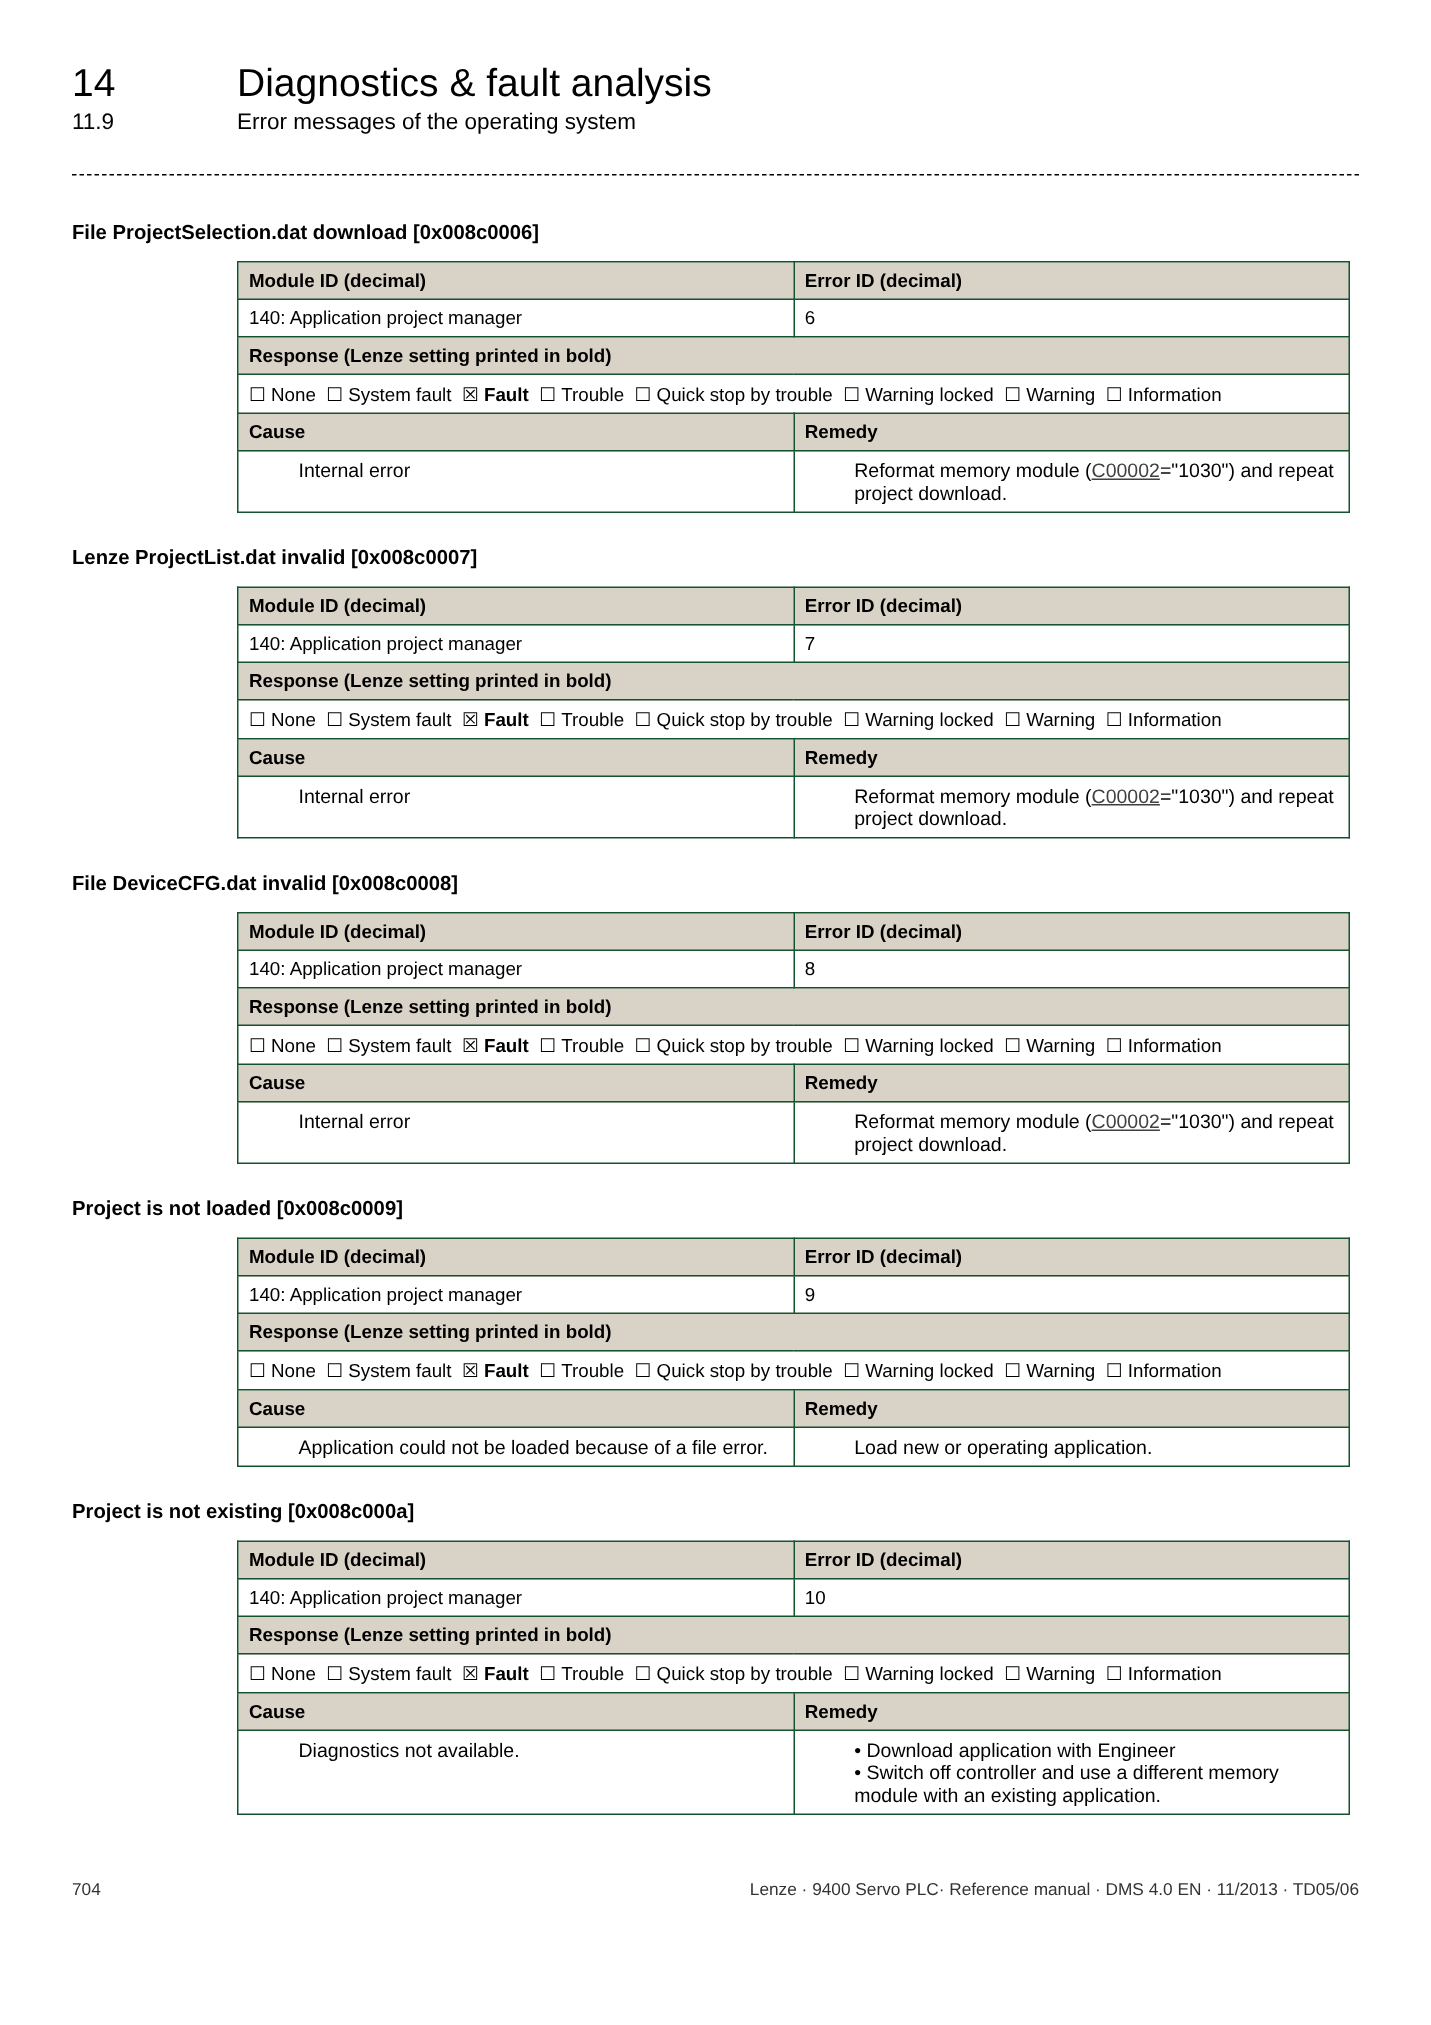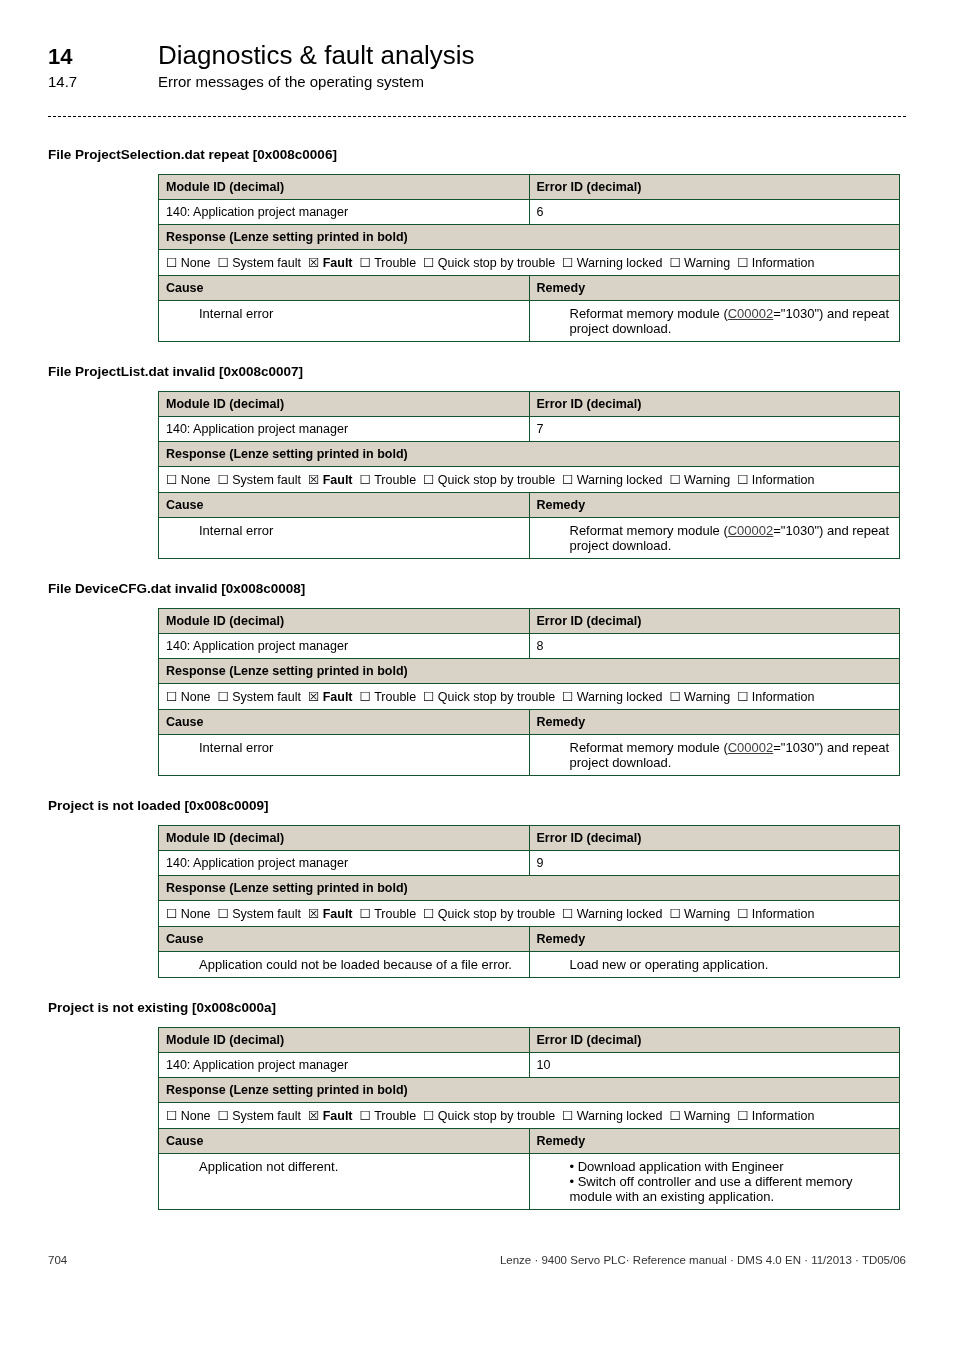--- a/index.html
+++ b/index.html
@@ -10,22 +10,22 @@
     width: 954px;
     box-sizing: border-box;
     color: #000;
   }
   .head-line {
     display: flex;
     align-items: baseline;
     margin-bottom: 2px;
   }
   .chap-num {
-    font-size: 22px;
-    font-weight: 700;
+    font-size: 26px;
+    font-weight: 400;
     width: 110px;
   }
   .chap-title {
     font-size: 26px;
     font-weight: 400;
   }
   .sub-line {
     display: flex;
     align-items: baseline;
   }
@@ -94,28 +94,28 @@
   }
 </style>
 </head>
 <body>
 
 <div class="head-line">
   <div class="chap-num">14</div>
   <div class="chap-title">Diagnostics &amp; fault analysis</div>
 </div>
 <div class="sub-line">
-  <div class="sub-num">14.7</div>
+  <div class="sub-num">11.9</div>
   <div class="sub-title">Error messages of the operating system</div>
 </div>
 
 <hr class="dashed-sep">
 
 <div id="errors-container">
-    <div class="section-title">File ProjectSelection.dat repeat [0x008c0006]</div>
+    <div class="section-title">File ProjectSelection.dat download [0x008c0006]</div>
     <div class="tbl-wrap">
     <table class="msg">
       <colgroup>
           <col style="width:50%">
           <col style="width:50%">
         </colgroup>
       <tbody>
           <tr>
         <td class="hdr"><b>Module ID</b> (decimal)</td>
         <td class="hdr"><b>Error ID</b> (decimal)</td>
@@ -134,21 +134,21 @@
         <td class="hdr"><b>Cause</b></td>
         <td class="hdr"><b>Remedy</b></td>
       </tr>
       <tr>
         <td class="cause-cell">Internal error</td>
         <td class="remedy-cell">Reformat memory module (<span class="link">C00002</span>="1030") and repeat project download.</td>
       </tr>
     </tbody>
       </table>
   </div>
-    <div class="section-title">File ProjectList.dat invalid [0x008c0007]</div>
+    <div class="section-title">Lenze ProjectList.dat invalid [0x008c0007]</div>
     <div class="tbl-wrap">
     <table class="msg">
       <colgroup>
           <col style="width:50%">
           <col style="width:50%">
         </colgroup>
       <tbody>
           <tr>
         <td class="hdr"><b>Module ID</b> (decimal)</td>
         <td class="hdr"><b>Error ID</b> (decimal)</td>
@@ -260,21 +260,21 @@
         <td class="hdr full" colspan="2"><b>Response</b> (Lenze setting printed in bold)</td>
       </tr>
       <tr>
         <td class="full" colspan="2"><span class="chk">☐</span>&nbsp;None&nbsp; <span class="chk">☐</span>&nbsp;System fault&nbsp; <span class="chk">☒</span>&nbsp;<b>Fault</b>&nbsp; <span class="chk">☐</span>&nbsp;Trouble&nbsp; <span class="chk">☐</span>&nbsp;Quick stop by trouble&nbsp; <span class="chk">☐</span>&nbsp;Warning locked&nbsp; <span class="chk">☐</span>&nbsp;Warning&nbsp; <span class="chk">☐</span>&nbsp;Information</td>
       </tr>
       <tr>
         <td class="hdr"><b>Cause</b></td>
         <td class="hdr"><b>Remedy</b></td>
       </tr>
       <tr>
-        <td class="cause-cell">Application not different.</td>
+        <td class="cause-cell">Diagnostics not available.</td>
         <td class="remedy-cell"> • Download application with Engineer<br> • Switch off controller and use a different memory module with an existing application.</td>
       </tr>
     </tbody>
       </table>
   </div>
   </div>
 
 <div class="footer">
   <span class="page">704</span>
   <span>Lenze · 9400 Servo PLC· Reference manual · DMS 4.0 EN · 11/2013 · TD05/06</span>

